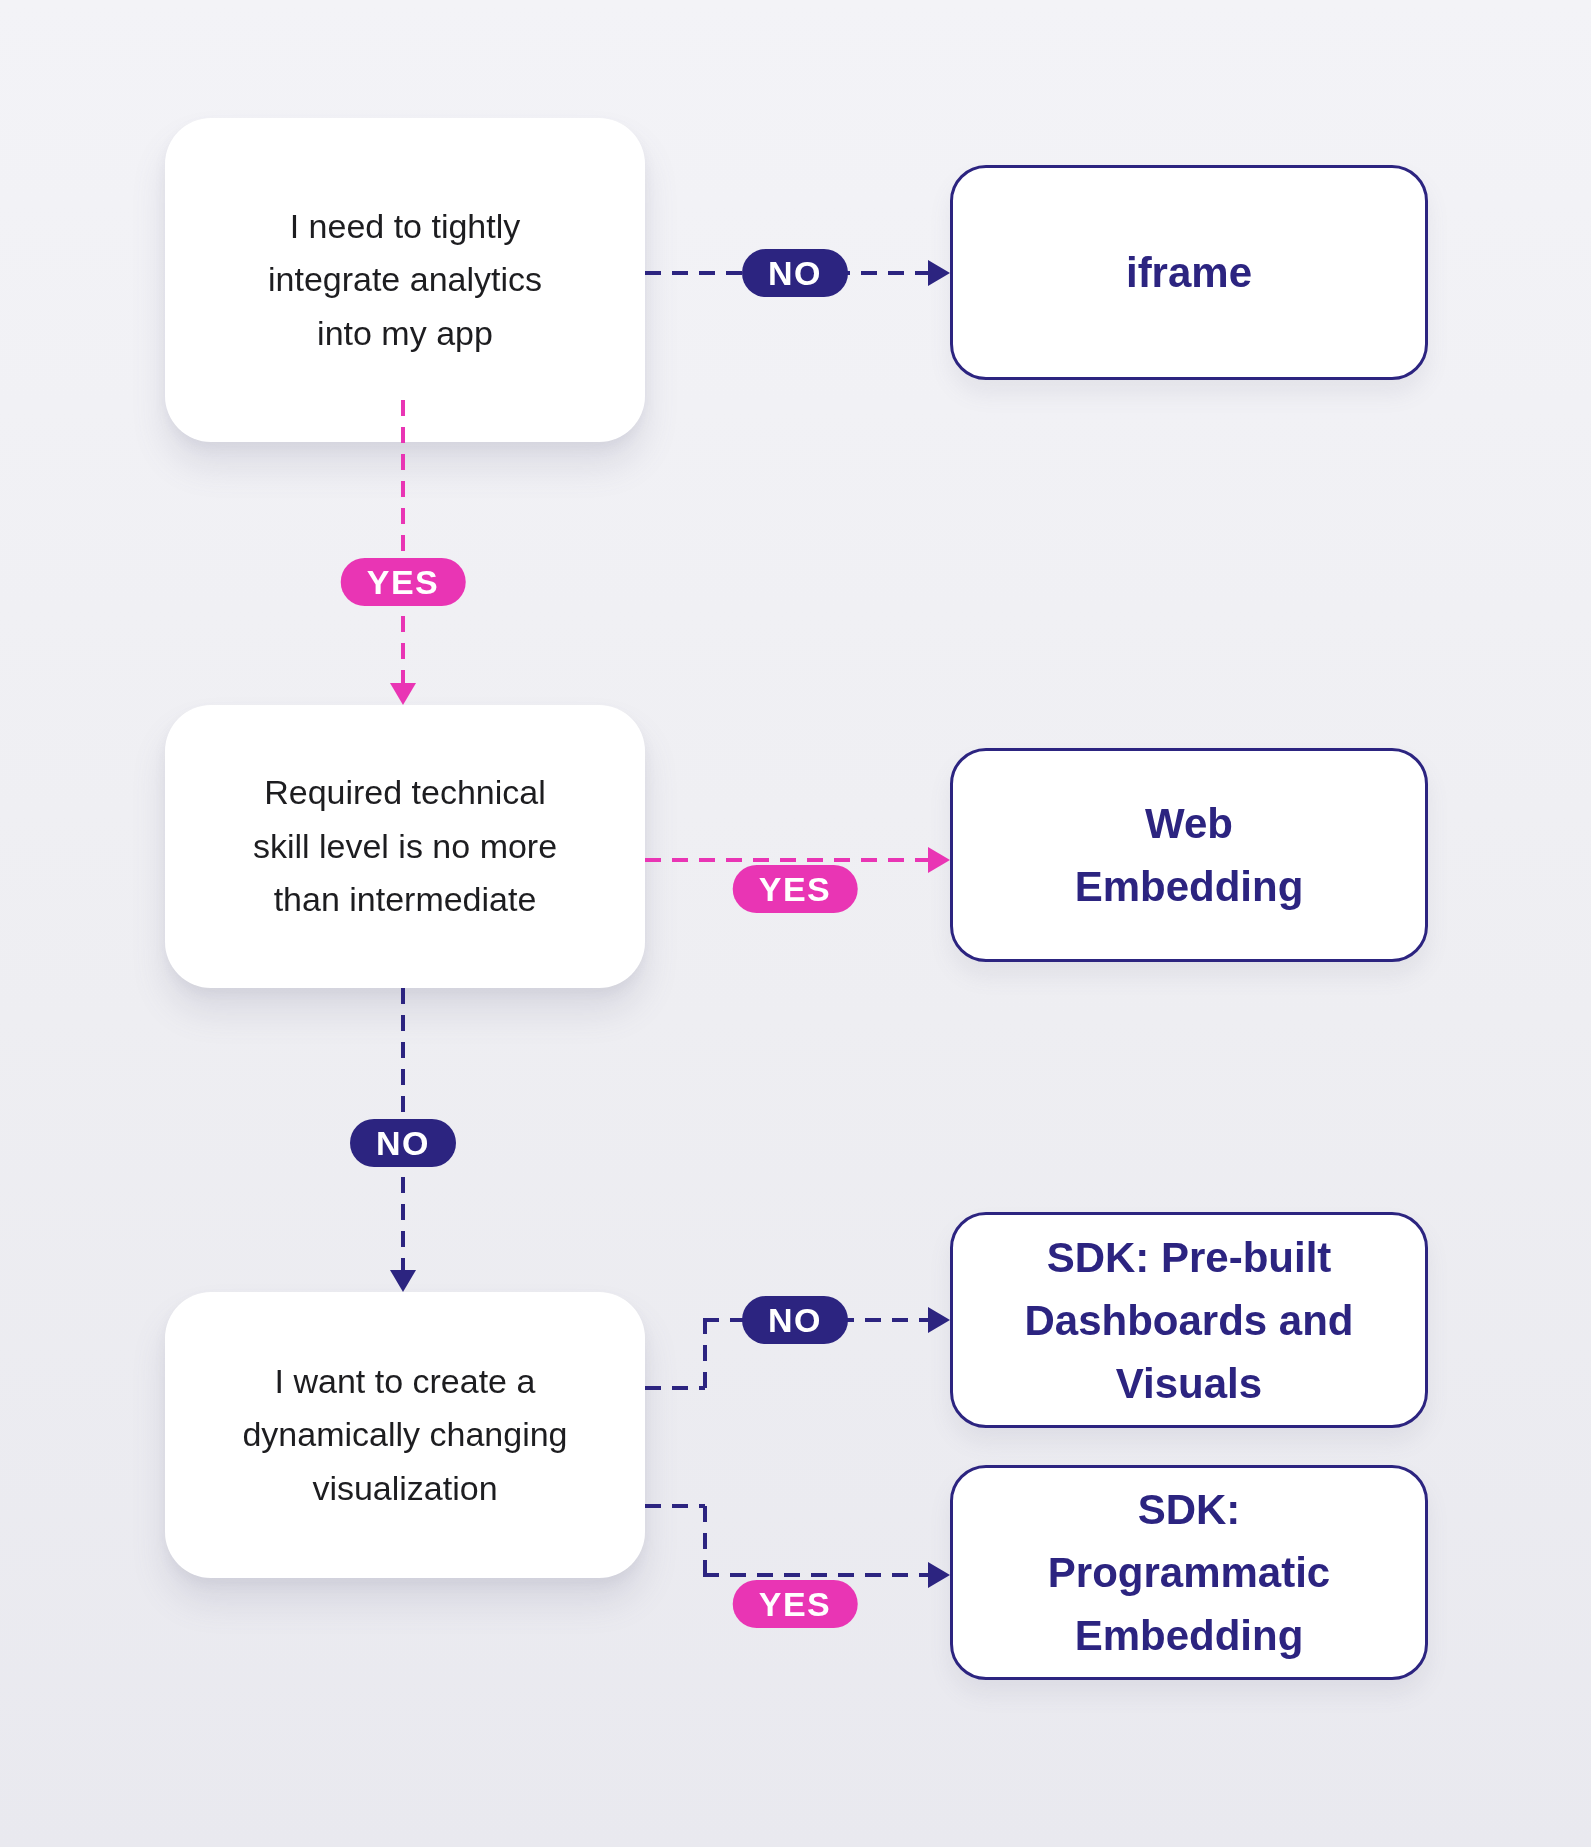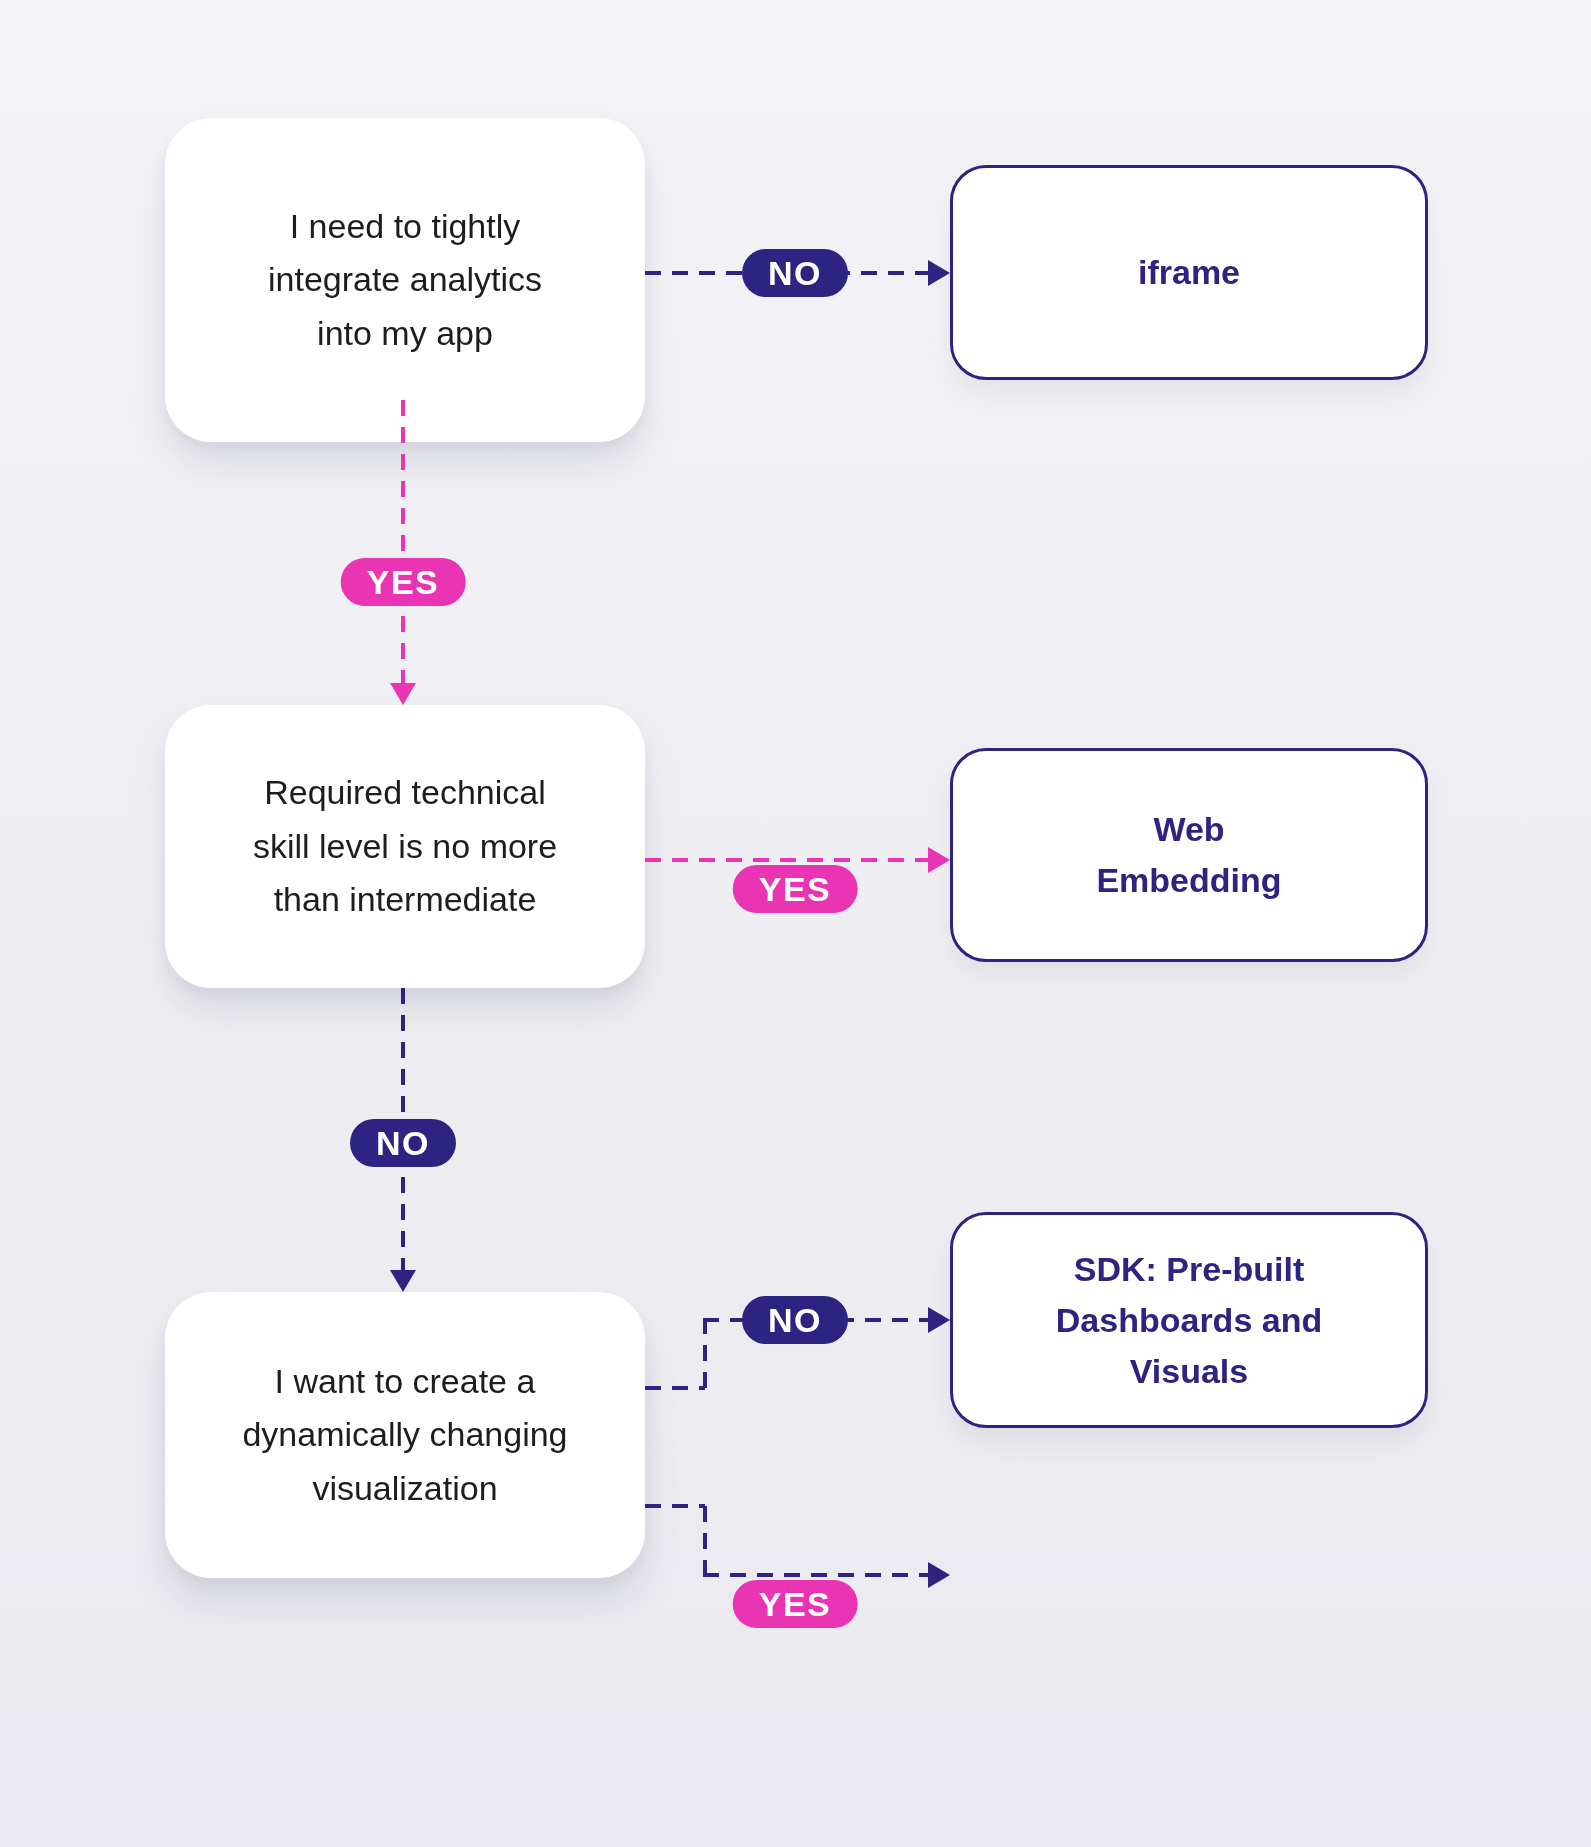--- a/index.html
+++ b/index.html
@@ -33,21 +33,21 @@
     box-shadow:0 24px 34px rgba(110,110,140,.16),0 6px 12px rgba(110,110,140,.08);
     color:var(--question-text);
     font-size:34px;line-height:1.57;font-weight:400;
   }
   .outcome{
     width:478px;
     border:3px solid var(--navy);
     border-radius:36px;
     box-shadow:0 14px 22px rgba(110,110,140,.10);
     color:var(--navy);
-    font-size:34px;line-height:1.5;font-weight:700;
+    font-size:42px;line-height:1.5;font-weight:700;
   }
   
   .hline{
     position:absolute;height:4px;
     background:repeating-linear-gradient(90deg,var(--lc) 0 16px,transparent 16px 27px);
   }
   .vline{
     position:absolute;width:4px;
     background:repeating-linear-gradient(180deg,var(--lc) 0 16px,transparent 16px 27px);
   }
@@ -104,20 +104,25 @@
     <span class="txt">Web
 Embedding</span>
   </div>
 
   <div class="card outcome" style="left:950px;top:1212px;height:216px;">
     <span class="txt">SDK: Pre-built
 Dashboards and
 Visuals</span>
   </div>
 
+  <div class="card outcome" style="left:950px;top:1465px;height:215px;">
+    <span class="txt">SDK:
+Programmatic
+Embedding</span>
+  </div>
 
   <div class="hline navy-l" style="left:645px;top:271px;width:293px;"></div>
   <div class="arr arr-r" style="left:928px;top:260px;"></div>
   <div class="pill pill-no" style="left:795px;top:273px;">NO</div>
 
   <div class="vline pink-l" style="left:401px;top:400px;height:283px;"></div>
   <div class="arr arr-d pink-a" style="left:390px;top:683px;"></div>
   <div class="pill pill-yes" style="left:403px;top:553px;">YES</div>
 
   <div class="hline pink-l" style="left:645px;top:858px;width:293px;"></div>

